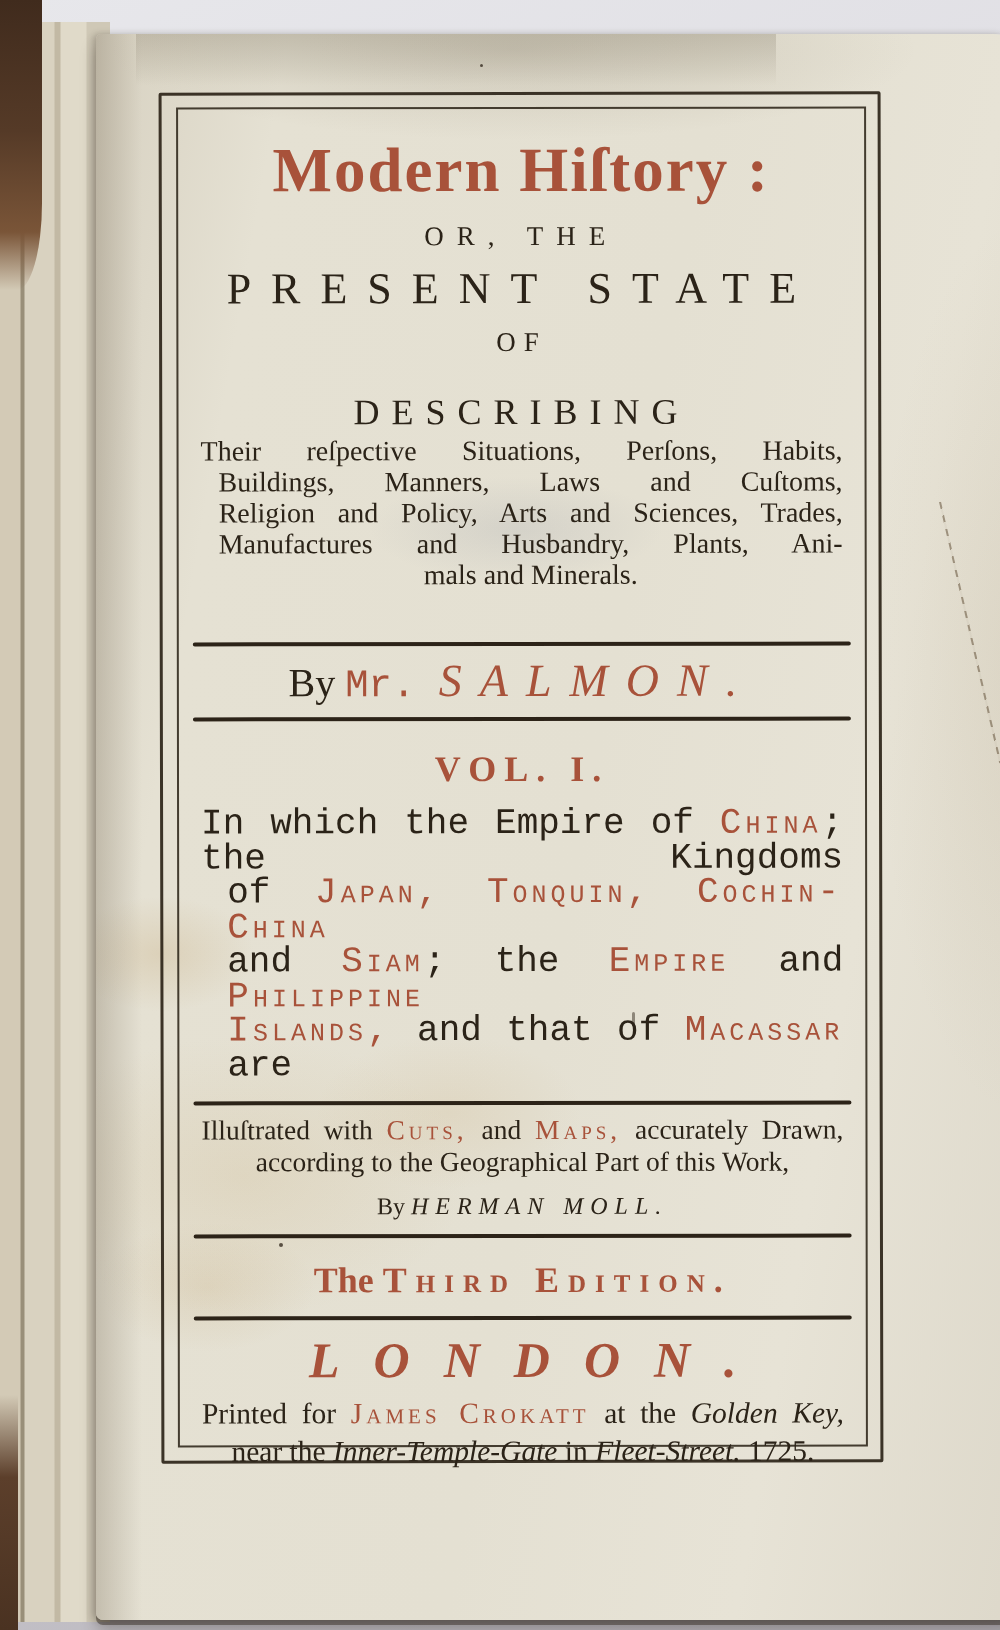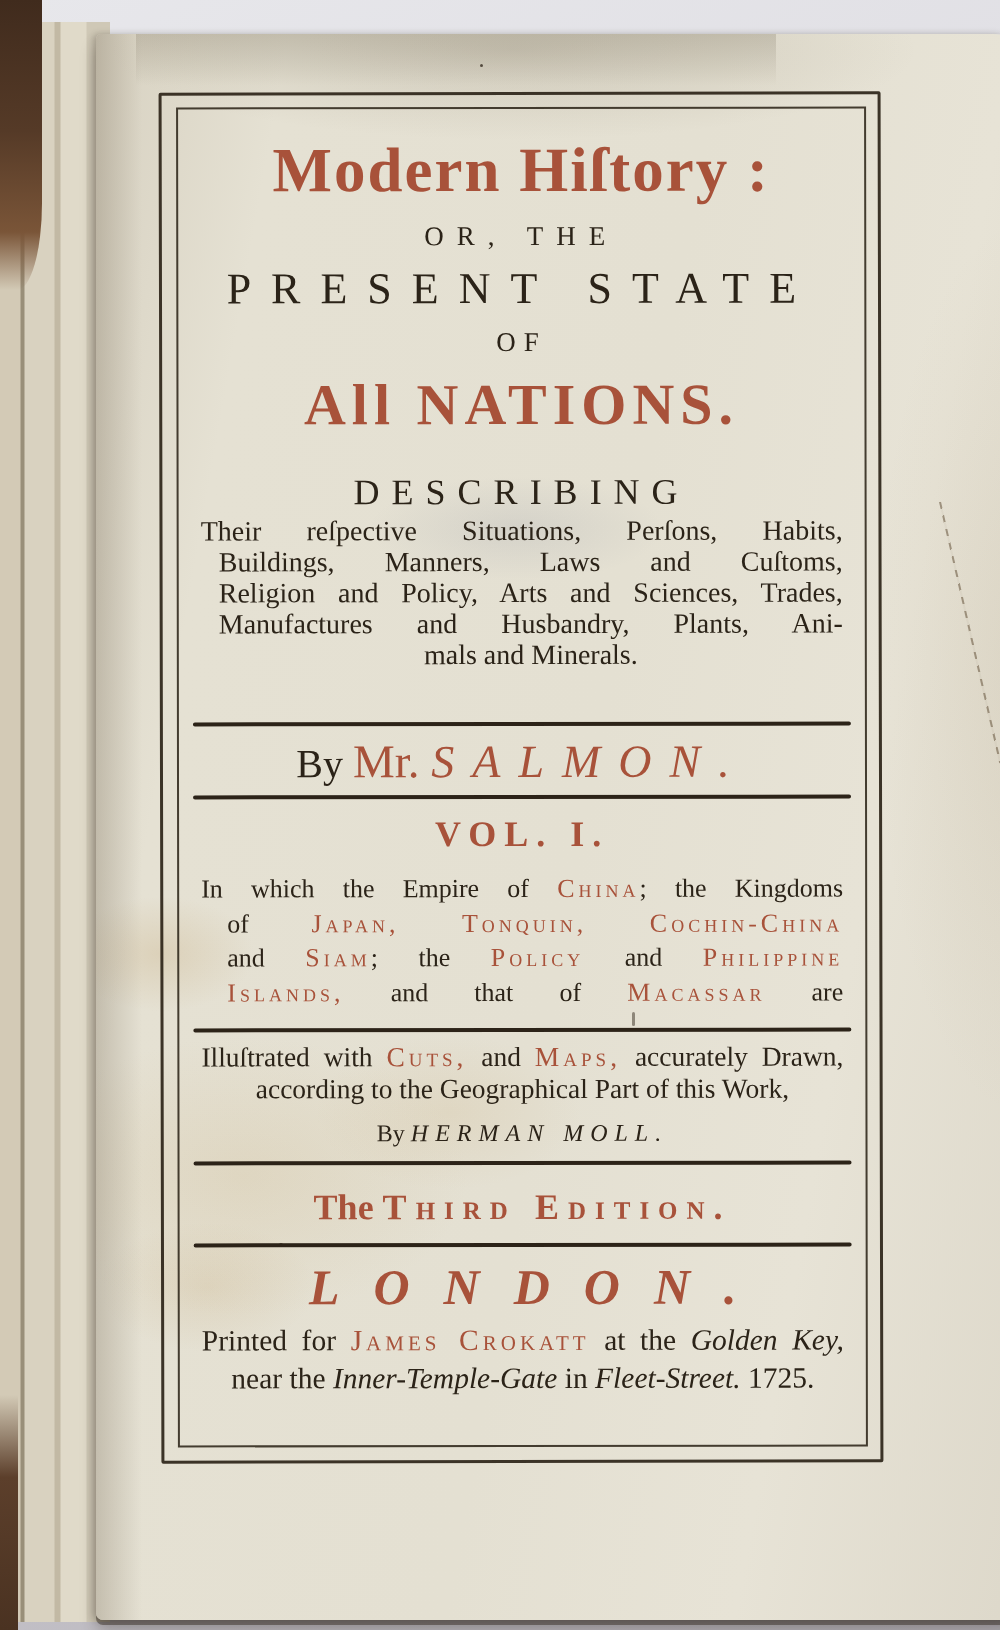--- a/index.html
+++ b/index.html
@@ -58,24 +58,24 @@
   .t-or{margin-top:16px;font-size:27px;line-height:30px;letter-spacing:13px;}
   .t-present{margin-top:14px;font-size:44px;line-height:48px;letter-spacing:20px;}
   .t-of{margin-top:14px;font-size:27px;line-height:30px;letter-spacing:8px;}
   .t-nations{margin-top:16px;font-size:58px;line-height:64px;font-weight:700;letter-spacing:6px;}
   .t-desc{margin-top:40px;font-size:36px;line-height:30px;letter-spacing:12px;}
   .para1{margin-top:8px;font-size:28px;line-height:31px;}
   .para1 .ind{margin-left:18px;}
   .rule{height:4px;background:#2c2318;border-radius:2px;margin-left:-8px;margin-right:-8px;}
   .r1{margin-top:52px;} .r2{margin-top:4px;} .r3{margin-top:18px;} .r4{margin-top:8px;} .r5{margin-top:14px;}
   .byline{margin-top:8px;line-height:54px;font-size:40px;}
-  .byline .mr{font-size:47px;}
+  .byline .mr{font-size:39px;font-family:Liberation Mono, monospace;}
   .byline .surname{font-size:46px;font-style:italic;letter-spacing:18px;}
-  .vol{margin-top:15px;font-size:36px;line-height:40px;font-weight:700;letter-spacing:8px;}
-  .para2{margin-top:18px;font-size:26px;line-height:34.5px;}
+  .vol{margin-top:28px;font-size:36px;line-height:40px;font-weight:700;letter-spacing:8px;}
+  .para2{margin-top:18px;font-size:36px;line-height:34.5px;font-family:Liberation Mono, monospace;}
   .para2 .ind{margin-left:26px;}
   .rsc{color:#a8523a;font-variant:small-caps;letter-spacing:4px;}
   .para3{margin-top:9px;font-size:27.5px;line-height:32px;}
   .moll{margin-top:8px;font-size:24px;line-height:40px;}
   .moll .it{font-style:italic;letter-spacing:7px;}
   .edition{margin-top:20px;font-size:36px;line-height:44px;font-weight:700;}
   .edition .rsc{letter-spacing:9px;font-weight:700;}
   .london{margin-top:16px;font-size:50px;line-height:48px;font-style:italic;letter-spacing:34px;font-weight:700;text-indent:34px;}
   .imprint{margin-top:10px;font-size:29.5px;line-height:38px;}
   .imprint .it{font-style:italic;}
@@ -99,41 +99,40 @@
     <div class="speck" style="left:384px;top:30px;width:3px;height:3px;"></div>
 
     <div class="outer-frame"></div>
 
     <div class="inner-frame">
 
       <div class="ln red center t-title">Modern Hiſtory :</div>
       <div class="ln center t-or">OR, THE</div>
       <div class="ln center t-present">PRESENT STATE</div>
       <div class="ln center t-of">OF</div>
-      <div class="ln red center t-nations">All NATIONS.</div>
 
       <div class="ln center t-desc">DESCRIBING</div>
       <div class="para1 ln">
         <div class="just">Their reſpective Situations, Perſons, Habits,</div>
         <div class="just ind">Buildings, Manners, Laws and Cuſtoms,</div>
         <div class="just ind">Religion and Policy, Arts and Sciences, Trades,</div>
         <div class="just ind">Manufactures and Husbandry, Plants, Ani-</div>
         <div class="left ind">mals and Minerals.</div>
       </div>
 
       <div class="rule r1"></div>
       <div class="ln center byline"><span>By </span><span class="red mr">Mr. </span><span class="red surname">SALMON.</span></div>
       <div class="rule r2"></div>
 
       <div class="red center vol">VOL. I.</div>
 
       <div class="para2 ln">
         <div class="just"><span>In which the Empire of </span><span class="rsc">China</span><span>; the Kingdoms</span></div>
         <div class="just ind"><span>of </span><span class="rsc">Japan,</span><span> </span><span class="rsc">Tonquin,</span><span> </span><span class="rsc">Cochin-China</span></div>
-        <div class="just ind"><span>and </span><span class="rsc">Siam</span><span>; the </span><span class="rsc">Policy</span><span> and </span><span class="rsc">Philippine</span></div>
+        <div class="just ind"><span>and </span><span class="rsc">Siam</span><span>; the </span><span class="rsc">Empire</span><span> and </span><span class="rsc">Philippine</span></div>
         <div class="just ind"><span class="rsc">Islands,</span><span> and that of </span><span class="rsc">Macassar</span><span> are</span></div>
       </div>
 
       <div class="rule r3"></div>
 
       <div class="para3 ln">
         <div class="just"><span>Illuſtrated with </span><span class="rsc">Cuts,</span><span> and </span><span class="rsc">Maps,</span><span> accurately Drawn,</span></div>
         <div class="center">according to the Geographical Part of this Work,</div>
       </div>
       <div class="ln center moll"><span>By </span><span class="it">HERMAN MOLL.</span></div>

